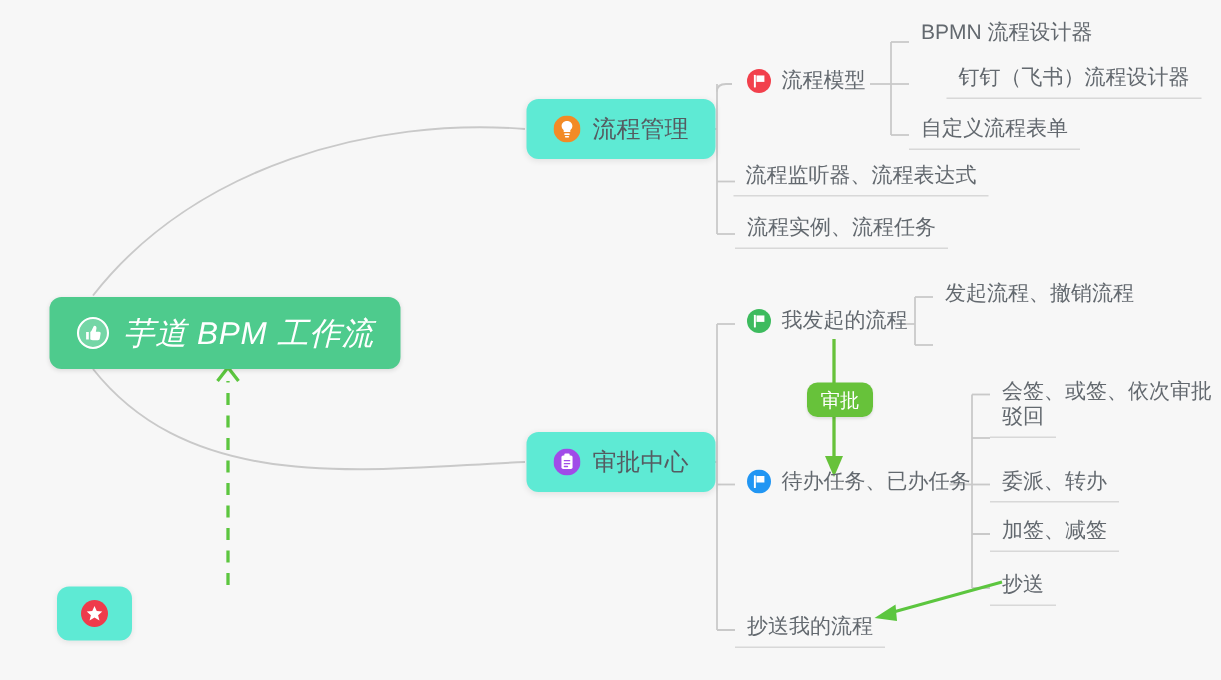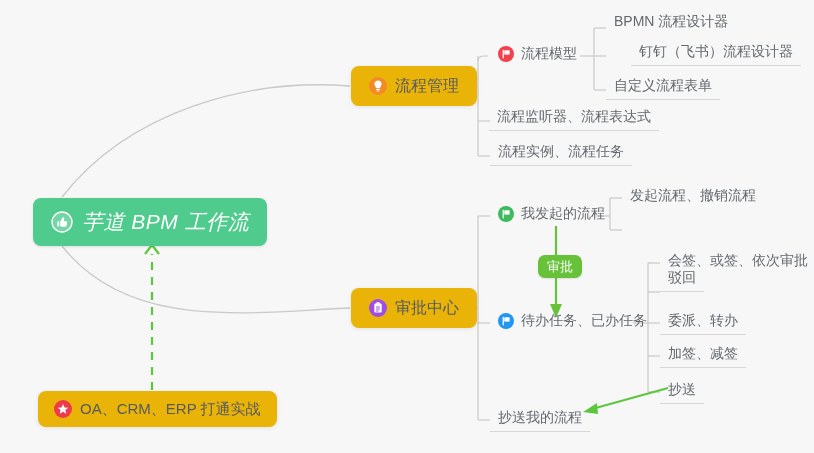--- a/index.html
+++ b/index.html
@@ -25,21 +25,21 @@
     box-shadow:0 1px 3px rgba(0,0,0,.10);
   }
   .root-label{
     color:#ffffff;font-size:21px;letter-spacing:.5px;white-space:nowrap;
   }
 
   
   .card{
     position:absolute;
     display:flex;align-items:center;gap:8px;
-    background:#eab308;
+    background:#5eead4;
     border-radius:8px;
     padding:0 16px;
     height:36px;
     box-sizing:border-box;
     box-shadow:0 1px 4px rgba(0,0,0,.09);
   }
   .card-label{color:#555b61;font-size:15px;white-space:nowrap;}
   .card.big{height:40px;padding:0 18px;}
   .card.big .card-label{font-size:16px;}
 
@@ -242,16 +242,15 @@
     <span>抄送我的流程</span>
   </div>
 
   <div class="card" style="left:38px;top:391px;">
     <span class="ic ic-18">
       <svg width="18" height="18" viewBox="0 0 18 18">
         <circle cx="9" cy="9" r="9" fill="#EE3B4B"></circle>
         <polygon points="9,4 10.5,7.4 14.2,7.7 11.4,10.1 12.3,13.7 9,11.7 5.7,13.7 6.6,10.1 3.8,7.7 7.5,7.4" fill="#ffffff"></polygon>
       </svg>
     </span>
-    <span class="card-label">OA、CRM、ERP 打通实战</span>
   </div>
 
 </div>
 
 </body></html>

